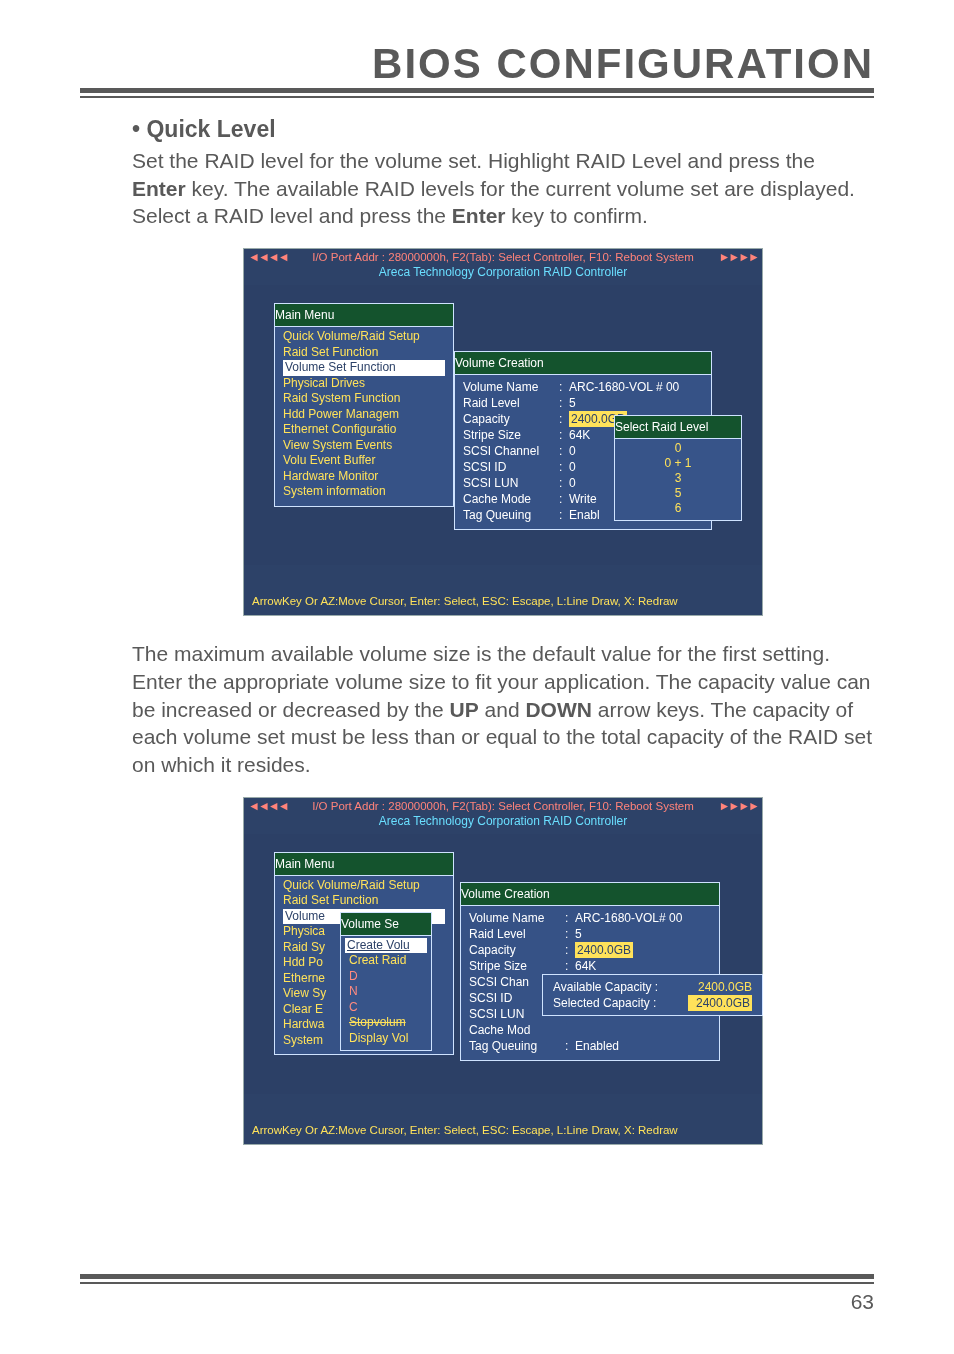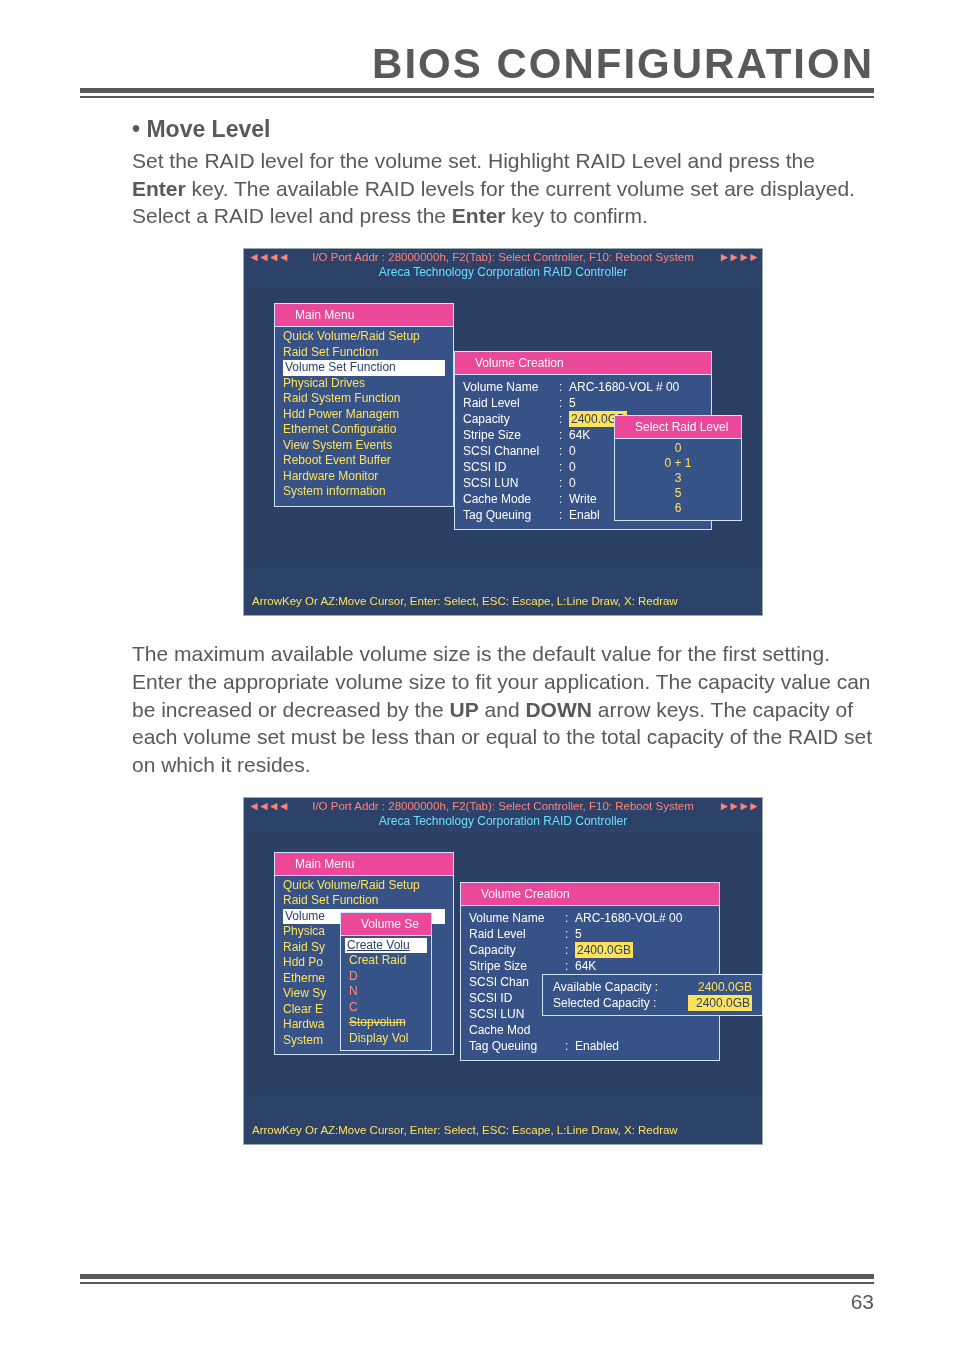--- a/index.html
+++ b/index.html
@@ -13,21 +13,21 @@
   .body-text { font-size: 21px; line-height: 1.32; color: #595959; margin-bottom: 18px; text-align: left; }
   .body-text b { font-weight: 700; }
   .bios { width: 520px; margin: 0 auto 24px auto; border: 1px solid #9aa; background: #2d4268; position: relative; font-family: Arial, sans-serif; font-size: 12px; color: #fff; }
   .bios-top { background: #2d4268; color: #ff837a; text-align: center; padding: 2px 4px; position: relative; font-size: 11.5px; }
   .bios-top .arrows-l, .bios-top .arrows-r { position: absolute; top: 1px; color: #ff837a; font-size: 12px; letter-spacing: -2px; }
   .bios-top .arrows-l { left: 4px; }
   .bios-top .arrows-r { right: 4px; }
   .bios-sub { color: #6adfff; text-align: center; font-size: 12px; padding-bottom: 6px; }
   .bios-body { position: relative; height: 280px; background: #2c4066; }
   .panel { position: absolute; background: #365286; border: 1px solid #cfe3ff; border-top-width: 1px; }
-  .panel-title { background: #ec4899; color: #fff; padding: 4px 20px; font-size: 12px; border-bottom: 1px solid #cfe3ff; white-space: nowrap; }
+  .panel-title { background: #14532d; color: #fff; padding: 4px 0; font-size: 12px; border-bottom: 1px solid #cfe3ff; white-space: nowrap; }
   .panel-list { padding: 2px 8px 6px 8px; }
   .panel-list .mi { color: #ffe25a; font-size: 12px; line-height: 15.5px; white-space: nowrap; overflow: hidden; }
   .panel-list .mi.sel { background: #fff; color: #2d4268; padding: 0 2px; }
   .vol-panel { background: #365286; }
   .vol-body { padding: 4px 8px 6px 8px; }
   .vrow { display: flex; font-size: 12px; line-height: 16px; color: #fff; white-space: nowrap; }
   .vrow .k { width: 96px; }
   .vrow .sep { width: 10px; }
   .vrow .v { }
   .vrow.sel .v { background: #ffe25a; color: #2d4268; padding: 0 2px; }
@@ -50,21 +50,21 @@
 </head>
 <body>
 
 <div class="page">
   <div class="page-title">BIOS CONFIGURATION</div>
   <hr class="rule-thick">
   <hr class="rule-thin">
 
   <div class="content">
 
-    <div class="bullet-head">• Move Level</div>
+    <div class="bullet-head">• Quick Level</div>
     <p class="body-text">
       <span>Set the RAID level for the volume set. Highlight RAID Level and press the </span><b>Enter</b><span> key. The available RAID levels for the current volume set are displayed. Select a RAID level and press the </span><b>Enter</b><span> key to confirm.</span>
     </p>
 
     <div class="bios">
       <div class="bios-top">
         <span class="arrows-l">◄◄◄◄</span>
         <span>I/O Port Addr : 28000000h, F2(Tab): Select Controller, F10: Reboot System</span>
         <span class="arrows-r">►►►►</span>
       </div>
@@ -75,21 +75,21 @@
           <div class="panel-title">Main Menu</div>
           <div class="panel-list">
             <div class="mi">Quick Volume/Raid Setup</div>
             <div class="mi">Raid Set Function</div>
             <div class="mi sel">Volume Set Function</div>
             <div class="mi">Physical Drives</div>
             <div class="mi">Raid System Function</div>
             <div class="mi">Hdd Power Managem</div>
             <div class="mi">Ethernet Configuratio</div>
             <div class="mi">View System Events</div>
-            <div class="mi">Reboot Event Buffer</div>
+            <div class="mi">Volu Event Buffer</div>
             <div class="mi">Hardware Monitor</div>
             <div class="mi">System information</div>
           </div>
         </div>
 
         <div class="panel vol-panel" style="left:210px; top:66px; width:258px;">
           <div class="panel-title">Volume Creation</div>
           <div class="vol-body">
             <div class="vrow">
                 <span class="k">Volume Name</span>

